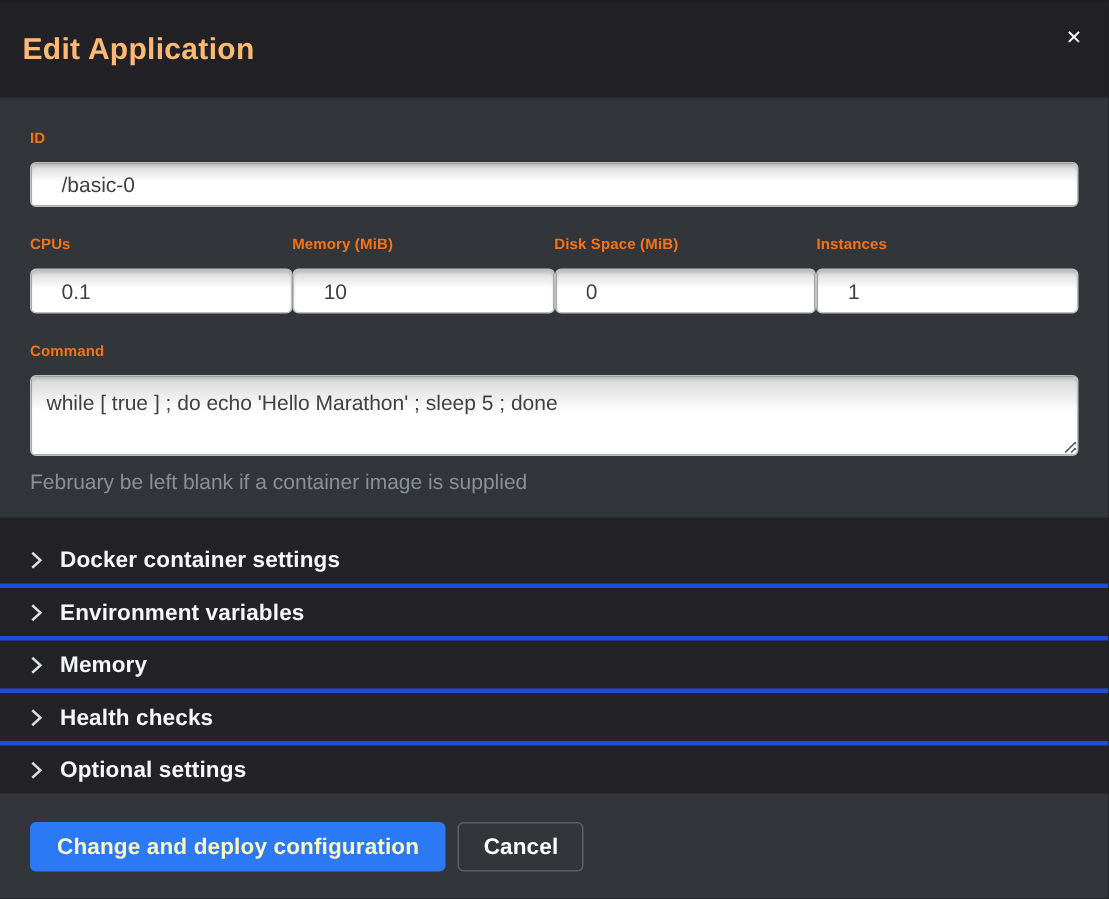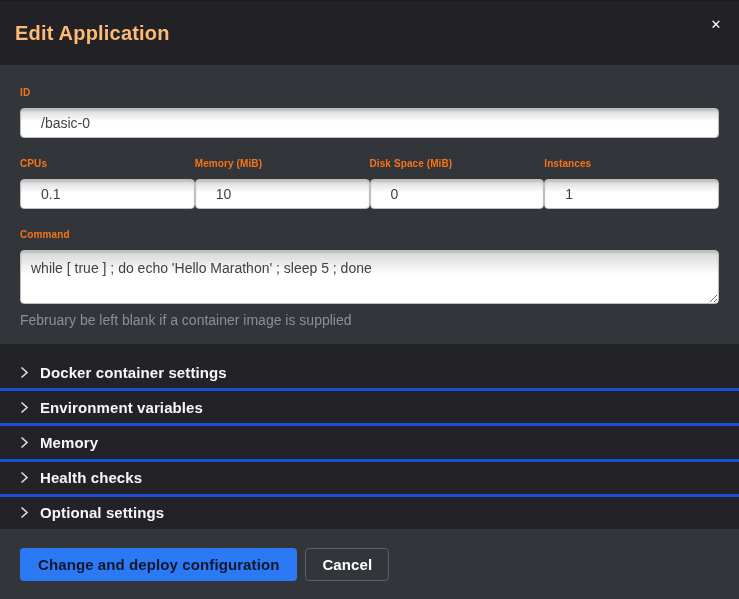--- a/index.html
+++ b/index.html
@@ -117,21 +117,21 @@
     font-family: "Liberation Sans", "DejaVu Sans", sans-serif;
     font-size: 15px;
     font-weight: 600;
     cursor: pointer;
     display: inline-flex; align-items: center; justify-content: center;
     letter-spacing: 0.1px;
   }
   .btn-primary {
     background: #2b79f5;
     border: none;
-    color: #0f172a;
+    color: #fef9c3;
     padding: 0 18px;
   }
   .btn-cancel {
     background: transparent;
     border: 1px solid #5c6066;
     color: #ffffff;
     padding: 0 16px;
   }
 </style>
 </head>

